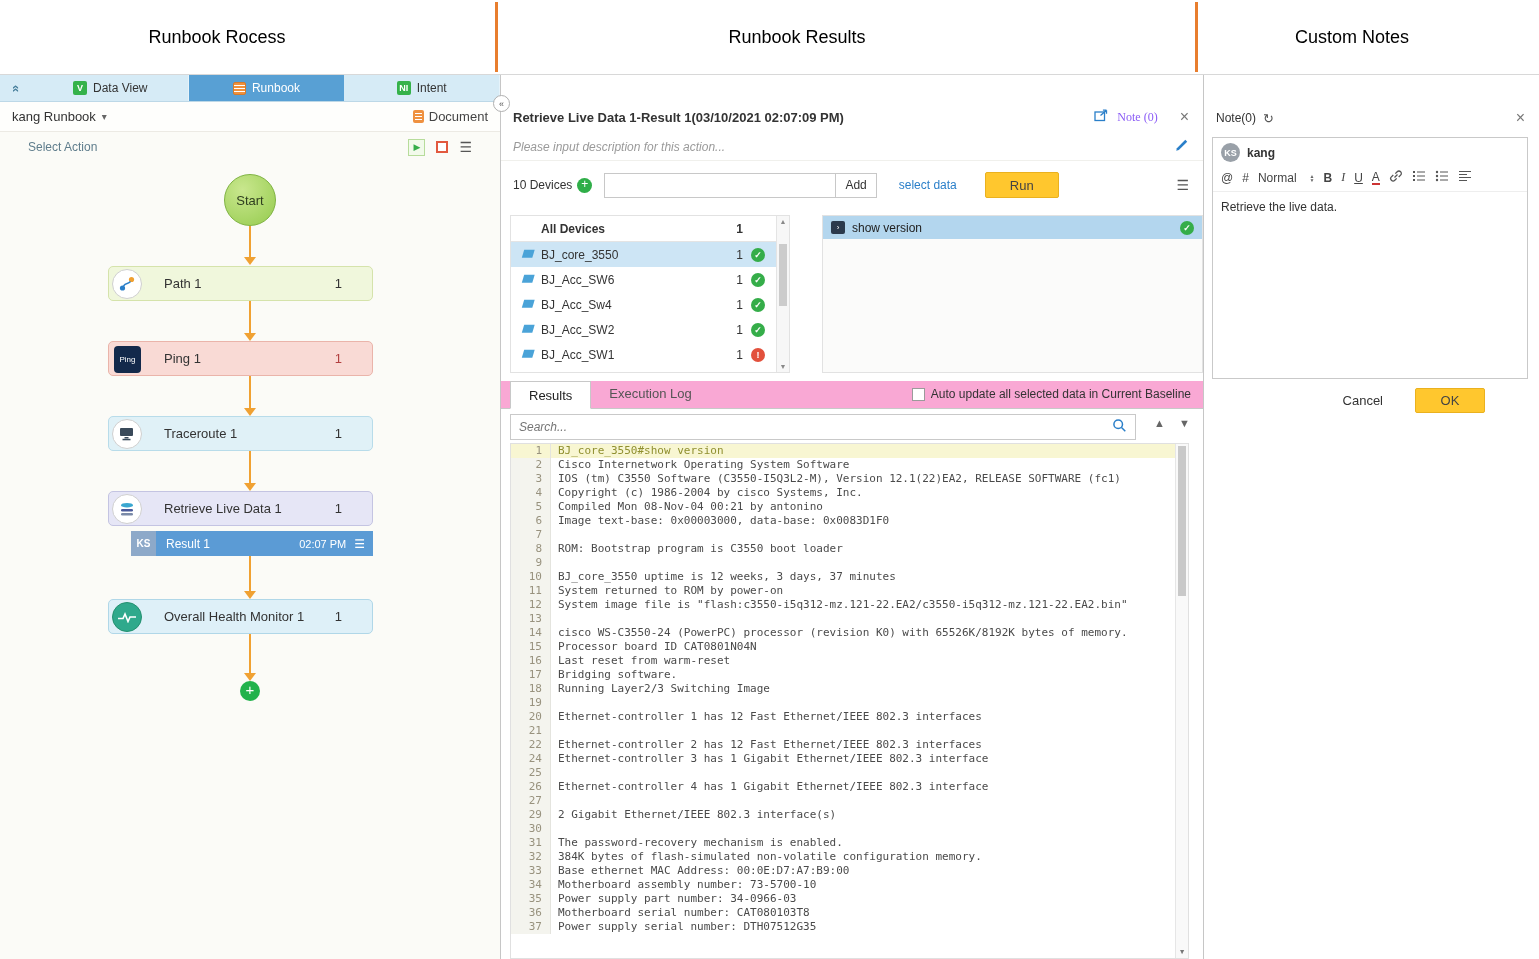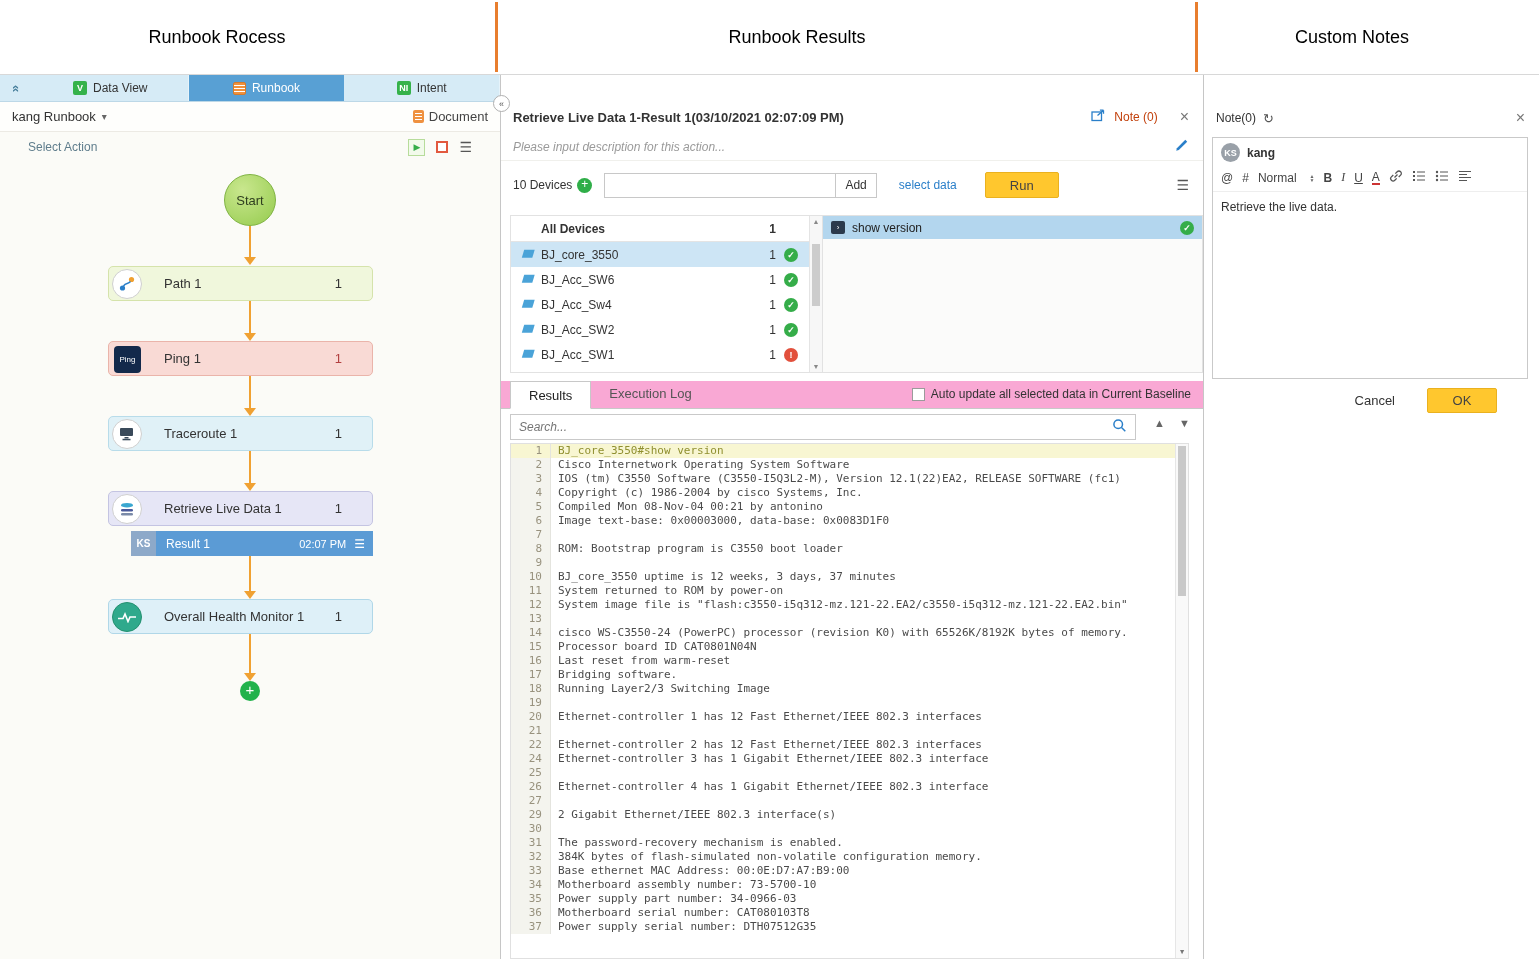--- a/index.html
+++ b/index.html
@@ -66,35 +66,35 @@
 
   
   .top-strip { position:absolute; left:501px; top:75px; width:1038px; height:26px; background:#e4f1e4; border-bottom:1px solid #d2ddd2; }
   .collapse-btn { position:absolute; left:493px; top:95px; width:17px; height:17px; border-radius:50%; background:#fff; border:1px solid #b0b0b0; display:flex; align-items:center; justify-content:center; font-size:9px; color:#555; z-index:6; cursor:pointer; }
 
   
   .mid-panel { position:absolute; left:501px; top:75px; width:703px; height:884px; background:#fff; border-right:1px solid #c6c6c6; }
   .mid-title-row { position:absolute; left:0; top:26px; right:0; height:32px; display:flex; align-items:center; padding:0 14px 0 12px; }
   .mid-title { font-weight:bold; font-size:13px; color:#333; }
   .title-right { margin-left:auto; display:flex; align-items:center; gap:8px; }
-  .note-link { color:#c2410c; cursor:pointer; }
+  .note-link { color:#8b5cf6; cursor:pointer;font-family:Liberation Serif, serif; }
   .close-x { color:#777; font-size:16px; line-height:1; cursor:pointer; margin-left:14px; }
   .mid-desc-row { position:absolute; left:0; top:58px; right:0; height:28px; display:flex; align-items:center; padding:0 14px 0 12px; border-bottom:1px solid #f0f0ec;gap:46px; }
   .desc-placeholder { color:#9a9a9a; font-style:italic; }
   .pencil { margin-left:auto; cursor:pointer; }
 
   .controls-row { position:absolute; left:0; top:88px; right:0; height:44px; display:flex; align-items:center; padding:0 14px 0 12px; }
   .green-plus { width:15px; height:15px; border-radius:50%; background:#2fae48; color:#fff; font-size:12px; line-height:13px; text-align:center; margin-left:5px; cursor:pointer; }
   .device-input { margin-left:12px; width:232px; height:25px; border:1px solid #c8c8c8; background:#fff; padding:0 6px; font-size:12px; font-family:"Liberation Sans",sans-serif; }
   .add-btn { height:25px; border:1px solid #c8c8c8; border-left:none; background:#fff; padding:0 9px; font-size:12px; color:#333; cursor:pointer; }
   .select-data { color:#2a7fc9; margin-left:22px; cursor:pointer; }
   .run-btn { margin-left:28px; width:74px; height:26px; background:#ffc72e; border:1px solid #eab11f; border-radius:2px; font-size:13px; color:#444; cursor:pointer; }
   .ctl-burger { margin-left:auto; color:#555; font-size:14px; cursor:pointer; }
 
-  .dev-table { position:absolute; left:9px; top:140px; width:313px; height:158px; border:1px solid #e2e2e2; background:#fff; overflow:hidden; }
+  .dev-table { position:absolute; left:9px; top:140px; width:280px; height:158px; border:1px solid #e2e2e2; background:#fff; overflow:hidden; }
   .dt-header { display:flex; align-items:center; height:26px; border-bottom:1px solid #e4e4e4; font-weight:bold; padding:0 6px 0 10px; }
   .dt-header .dt-count { font-weight:bold; }
   .dt-row { display:flex; align-items:center; height:25px; padding:0 6px 0 10px; cursor:pointer; }
   .dt-row.selected { background:#cde5f5; }
   .dt-icon { width:20px; flex:0 0 auto; }
   .dt-name { flex:1; color:#333; }
   .dt-count { width:24px; text-align:right; color:#333; }
   .dt-status { width:30px; display:flex; justify-content:center; margin-right:10px; }
   .status-dot { width:14px; height:14px; border-radius:50%; color:#fff; font-size:9px; font-weight:bold; display:flex; align-items:center; justify-content:center; }
   .status-dot.ok { background:#35ad49; }
@@ -146,21 +146,21 @@
   .author-name { font-weight:bold; color:#333; }
   .nc-toolbar { display:flex; align-items:center; gap:9px; padding:2px 8px 5px 8px; color:#444; border-bottom:1px solid #eee; }
   .tb-it { cursor:pointer; font-size:12px; color:#444; }
   .tb-bold { font-weight:bold; }
   .tb-italic { font-style:italic; font-family:"Liberation Serif",serif; }
   .tb-underline { text-decoration:underline; }
   .tb-color { border-bottom:2px solid #cc3333; line-height:1; }
   .format-sel { display:flex; align-items:center; gap:13px; cursor:pointer; }
   .ud-arrows { display:flex; flex-direction:column; font-size:5px; color:#666; line-height:4px; }
   .nc-content { padding:8px; color:#333; font-size:12px; }
-  .rp-buttons { position:absolute; left:0; top:312px; right:0; height:26px; display:flex; align-items:center; justify-content:flex-end; padding-right:42px; gap:26px; }
+  .rp-buttons { position:absolute; left:0; top:312px; right:12px; height:26px; display:flex; align-items:center; justify-content:flex-end; padding-right:42px; gap:26px; }
   .cancel-btn { color:#333; font-size:13px; cursor:pointer; background:none; border:none; font-family:"Liberation Sans",sans-serif; }
   .ok-btn { width:70px; height:25px; background:#ffc72e; border:1px solid #eab11f; border-radius:2px; font-size:13px; color:#444; cursor:pointer; }
 </style>
 </head>
 <body>
 
 <div class="app">
 
   <div class="top-band">
     <div class="band-sec s1">

